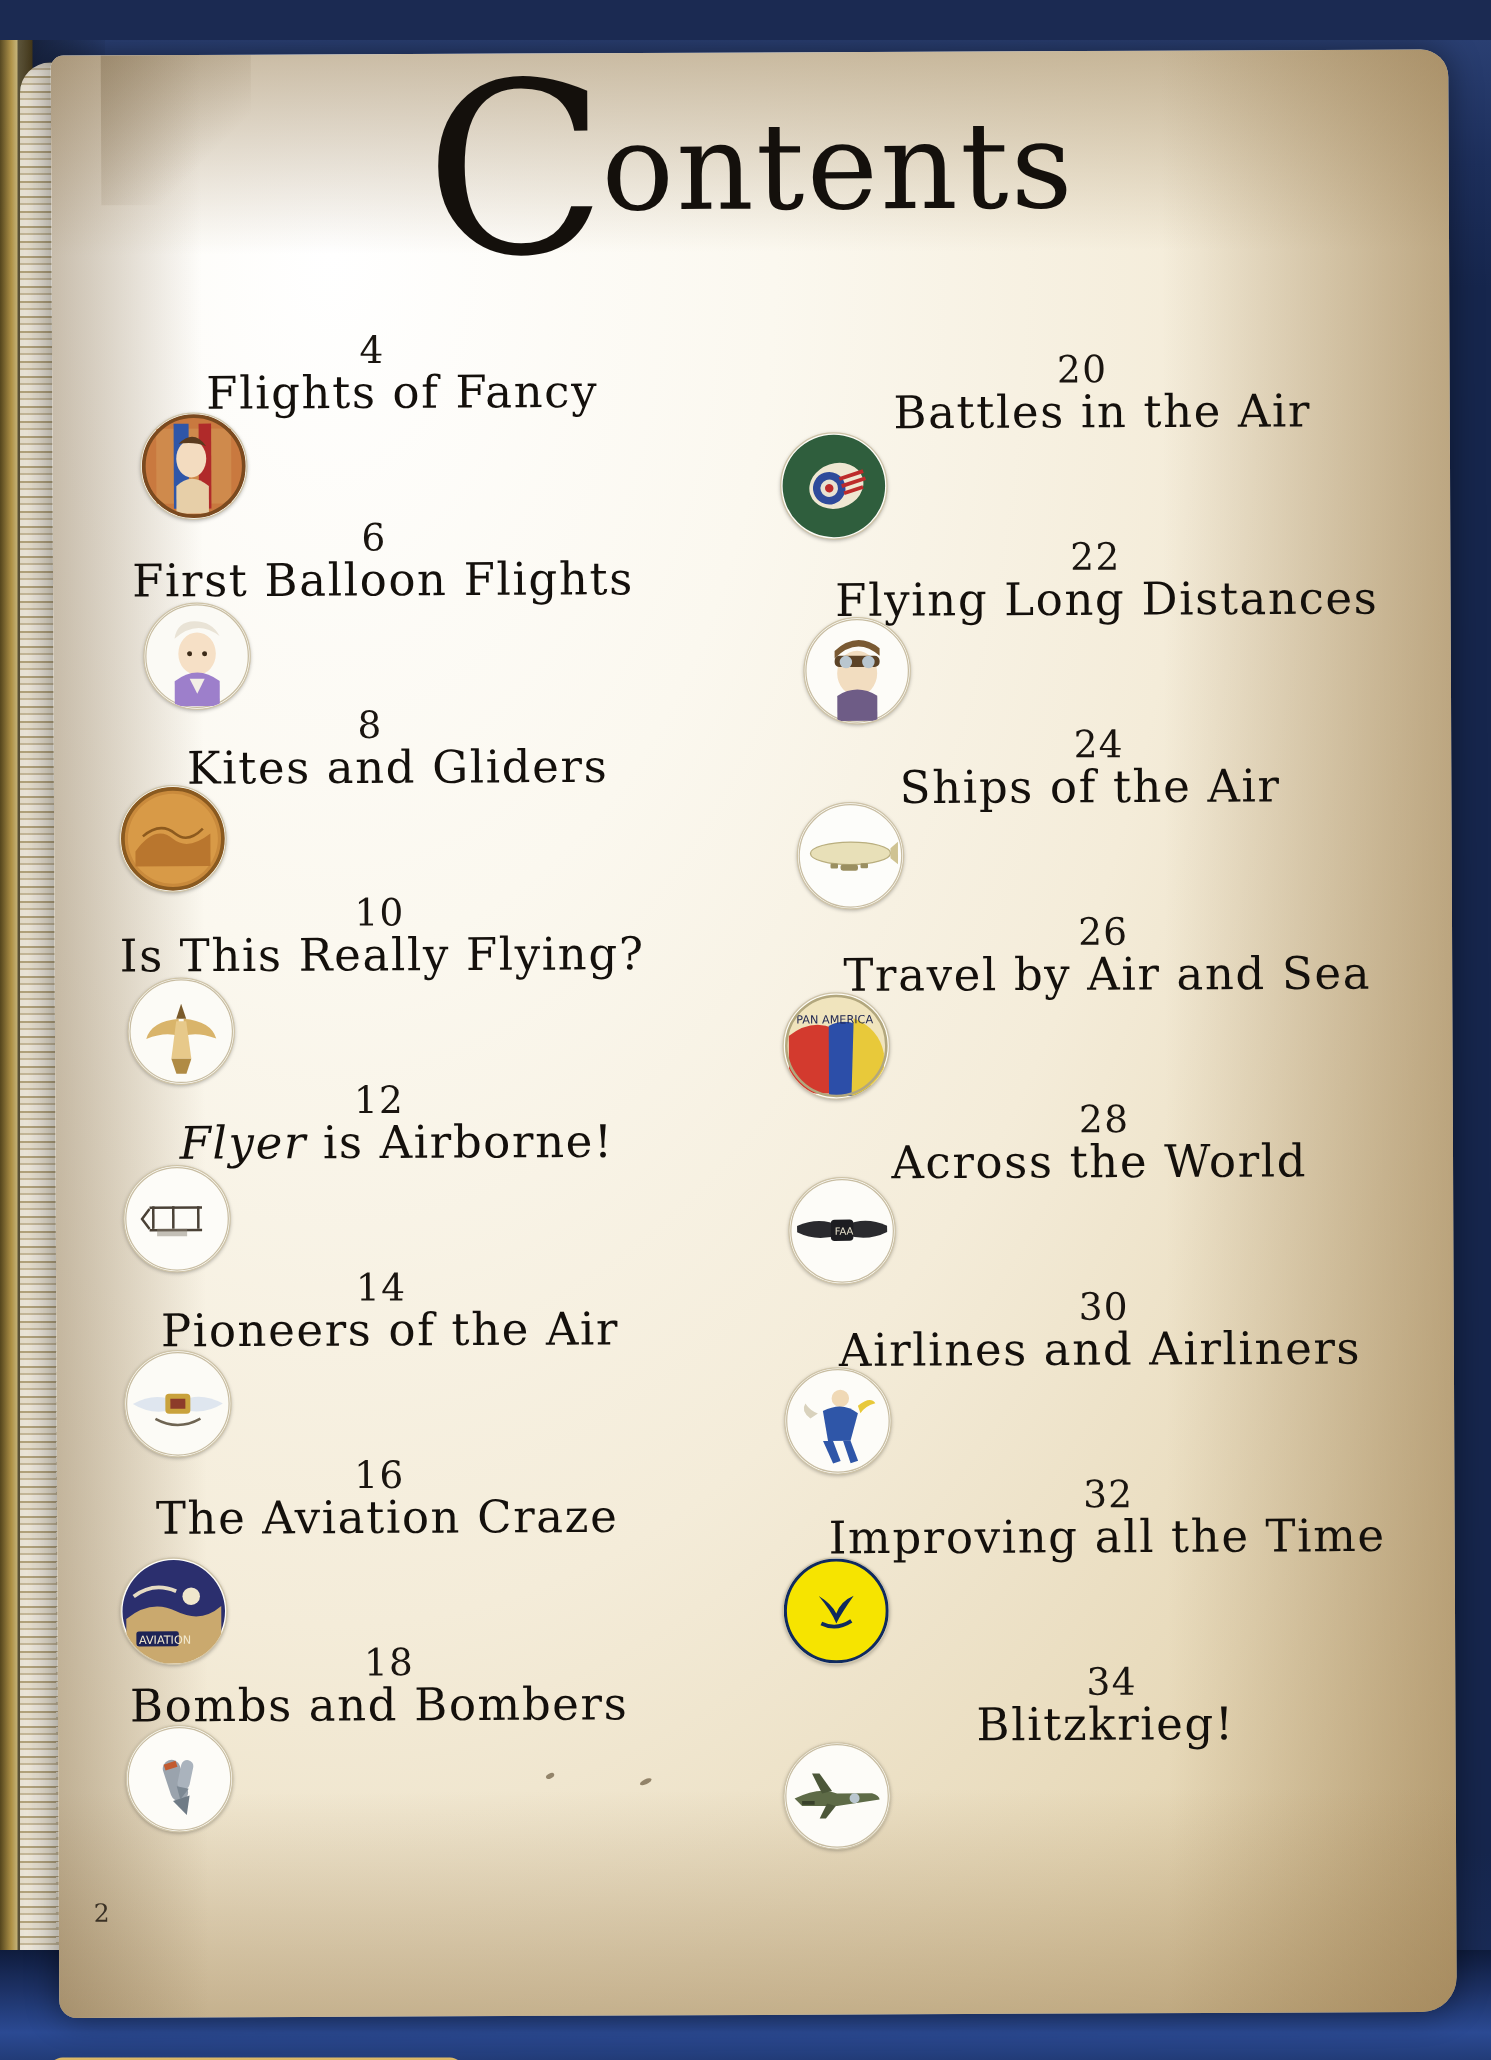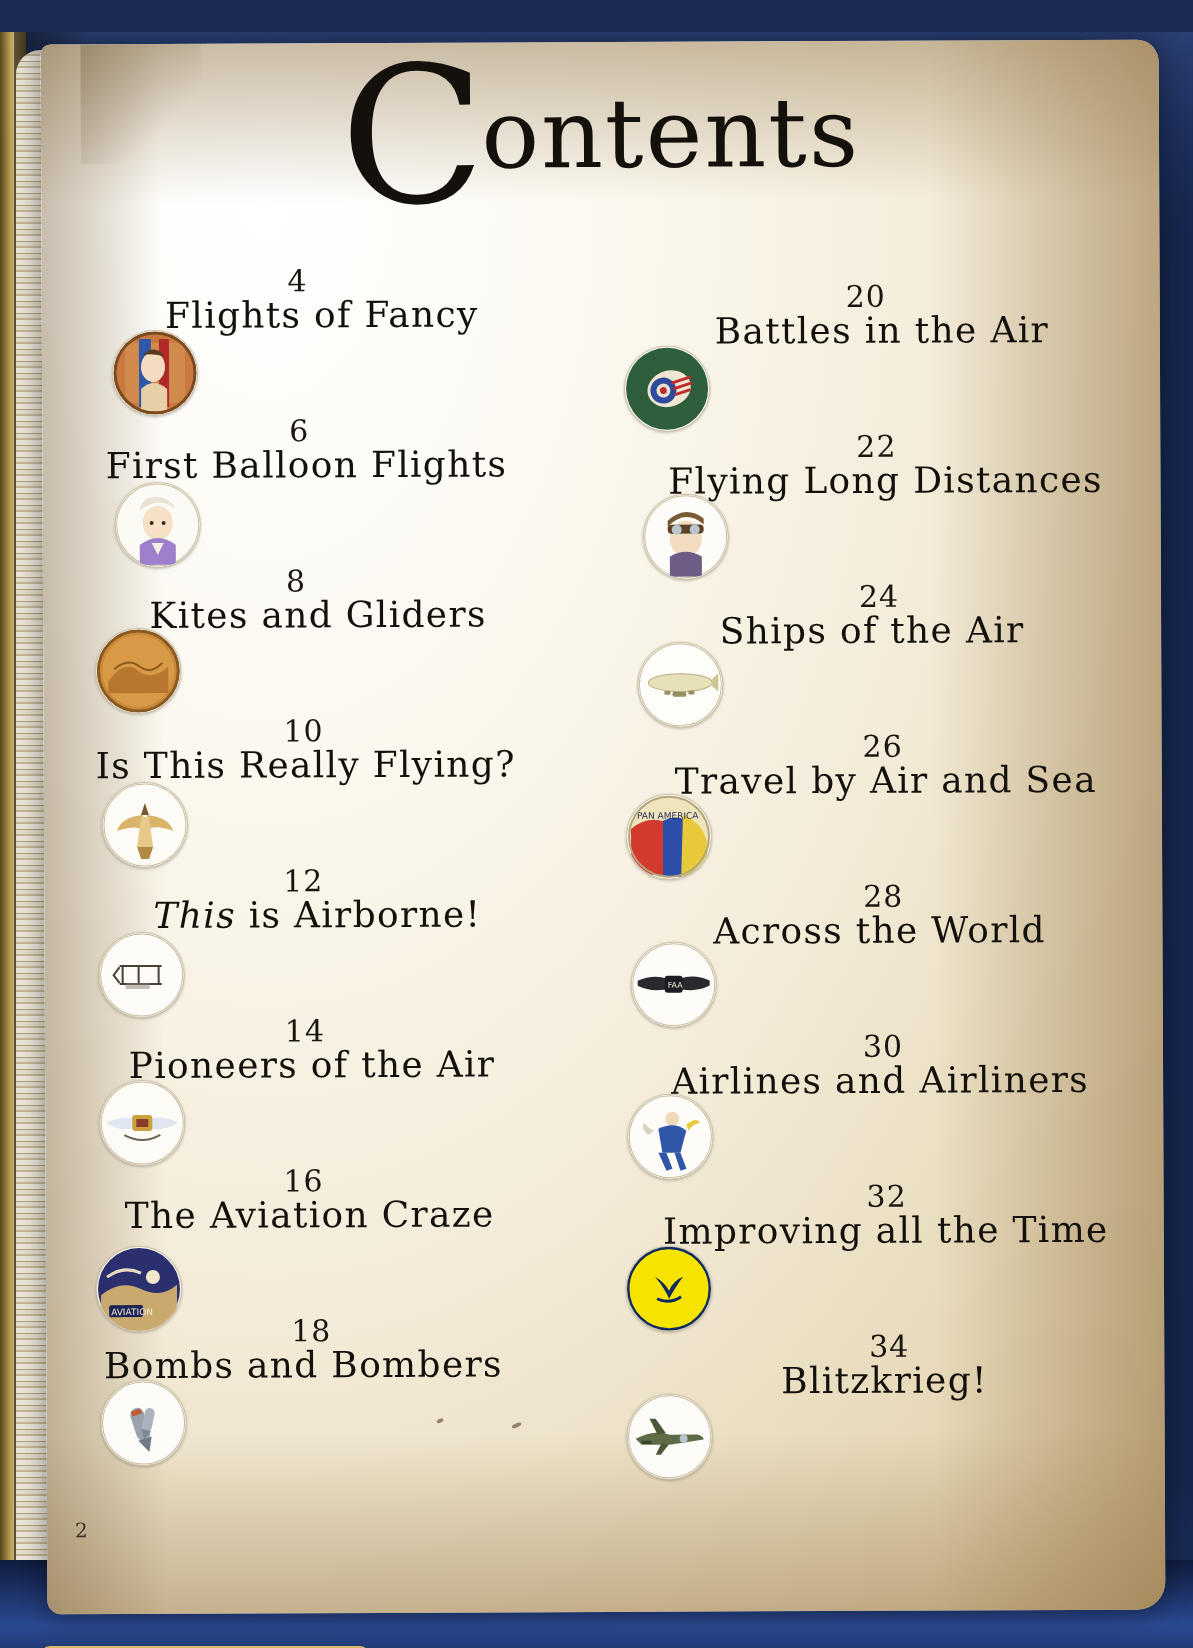--- a/index.html
+++ b/index.html
@@ -305,21 +305,21 @@
                 <path d="M44 32 q22 2 26 16 q-16 -6 -26 -2z" fill="#d9b46a"></path>
                 <path d="M38 34 l8 0 l4 30 -16 0z" fill="#e7c98a"></path>
                 <path d="M34 64 l16 0 l-4 12 -8 0z" fill="#b08b44"></path>
               </svg>
             </div>
           </div>
 
           <div class="entry">
             <div class="entry-page" style="margin-left:-54px">12</div>
             <div class="entry-title" style="margin-left:-26px">
-              <span class="ital">This</span><span> is Airborne!</span>
+              <span class="ital">Flyer</span><span> is Airborne!</span>
             </div>
             <div class="ic" style="left:28px; top:68px">
               <svg viewBox="0 0 84 84">
                 <circle cx="42" cy="42" r="41" fill="#fdfcf8" stroke="#c8bda2" stroke-width="1"></circle>
                 <rect x="20" y="32" width="42" height="2" fill="#4a4136"></rect>
                 <rect x="20" y="50" width="42" height="2" fill="#4a4136"></rect>
                 <rect x="22" y="32" width="2" height="18" fill="#4a4136"></rect>
                 <rect x="38" y="32" width="2" height="18" fill="#4a4136"></rect>
                 <rect x="58" y="32" width="2" height="18" fill="#4a4136"></rect>
                 <path d="M20 34 l-6 8 6 8" fill="none" stroke="#4a4136" stroke-width="2"></path>

